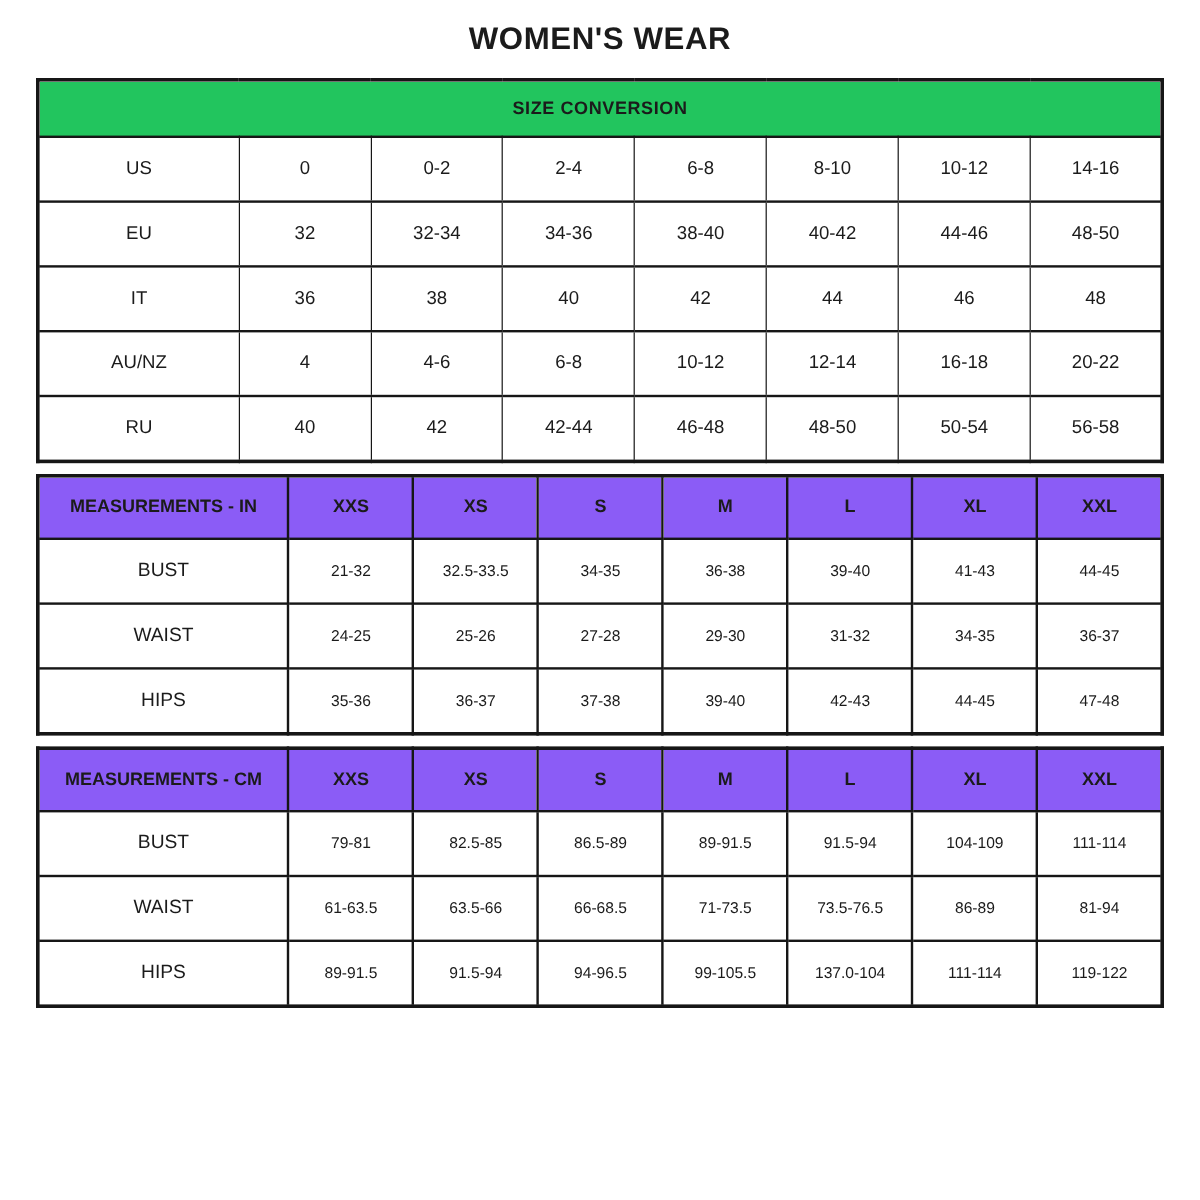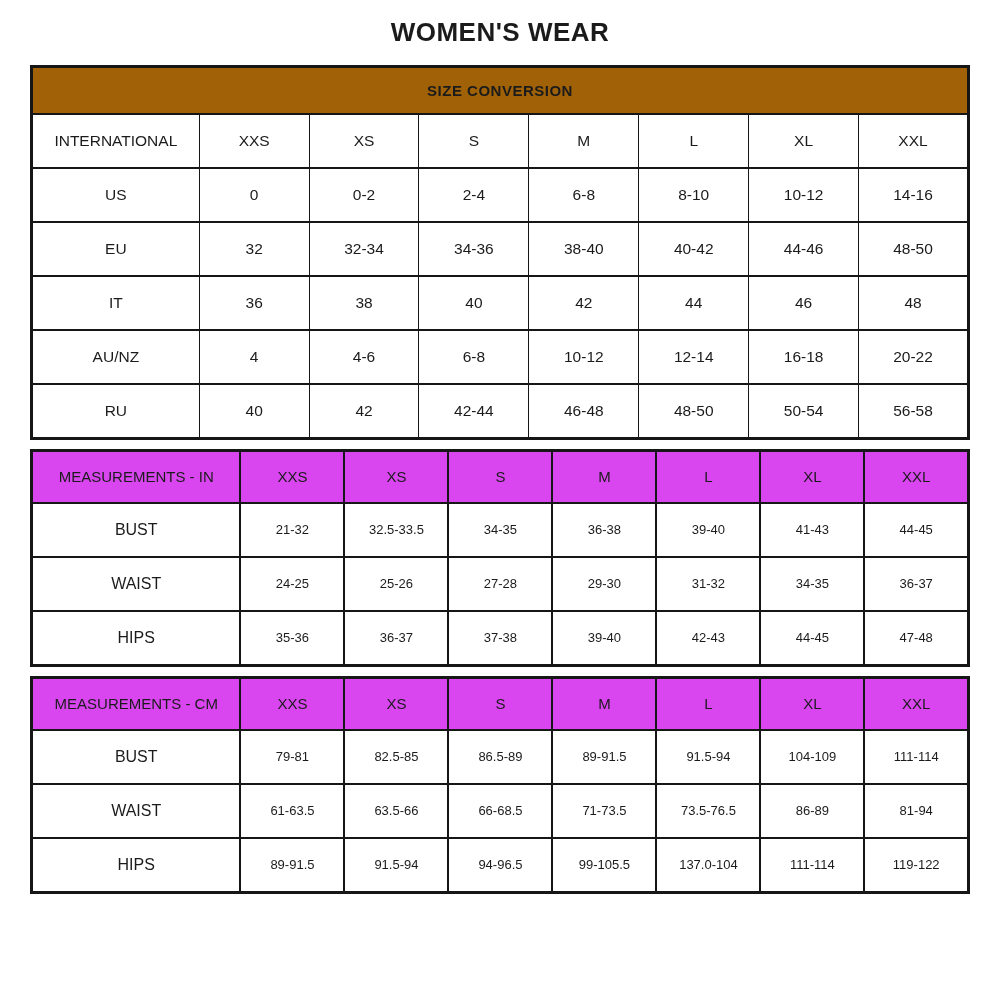--- a/index.html
+++ b/index.html
@@ -44,38 +44,38 @@
     overflow: hidden;
     white-space: nowrap;
   }
   .t1 th, .t1 td, .t2 th, .t2 td {
     border-left-width: 2px;
     border-right-width: 2px;
   }
   
   .band-cell {
     height: 45px;
-    background: #a16207;
+    background: #22c55e;
     font-size: 15px;
     font-weight: bold;
     letter-spacing: 0.5px;
   }
   
   .t0 .cols-row th {
     height: 52px;
     font-weight: 500;
     font-size: 15.5px;
     background: #ffffff;
   }
   .t0 td { height: 52px; font-size: 15.5px; font-weight: 400; }
   
   .t1 .cols-row th, .t2 .cols-row th {
     height: 50px;
-    background: #d946ef;
-    font-weight: normal;
+    background: #8b5cf6;
+    font-weight: bold;
     font-size: 15px;
   }
   .t1 td, .t2 td { height: 52px; font-size: 13px; font-weight: 400; text-align: center; }
   .t1 td.row-label, .t2 td.row-label { font-size: 16px; }
 </style>
 </head>
 <body>
 
 <div class="page">
   <h1 class="page-title">WOMEN'S WEAR</h1>
@@ -88,30 +88,20 @@
           <col style="width: 11.729%;">
           <col style="width: 11.729%;">
           <col style="width: 11.729%;">
           <col style="width: 11.729%;">
           <col style="width: 11.729%;">
         </colgroup>
         <tbody>
           <tr>
             <th colspan="8" class="band-cell">SIZE CONVERSION</th>
           </tr>
-          <tr class="cols-row">
-            <th>INTERNATIONAL</th>
-            <th>XXS</th>
-            <th>XS</th>
-            <th>S</th>
-            <th>M</th>
-            <th>L</th>
-            <th>XL</th>
-            <th>XXL</th>
-          </tr>
           <tr>
             <td class="row-label">US</td>
             <td>0</td>
             <td>0-2</td>
             <td>2-4</td>
             <td>6-8</td>
             <td>8-10</td>
             <td>10-12</td>
             <td>14-16</td>
           </tr>

